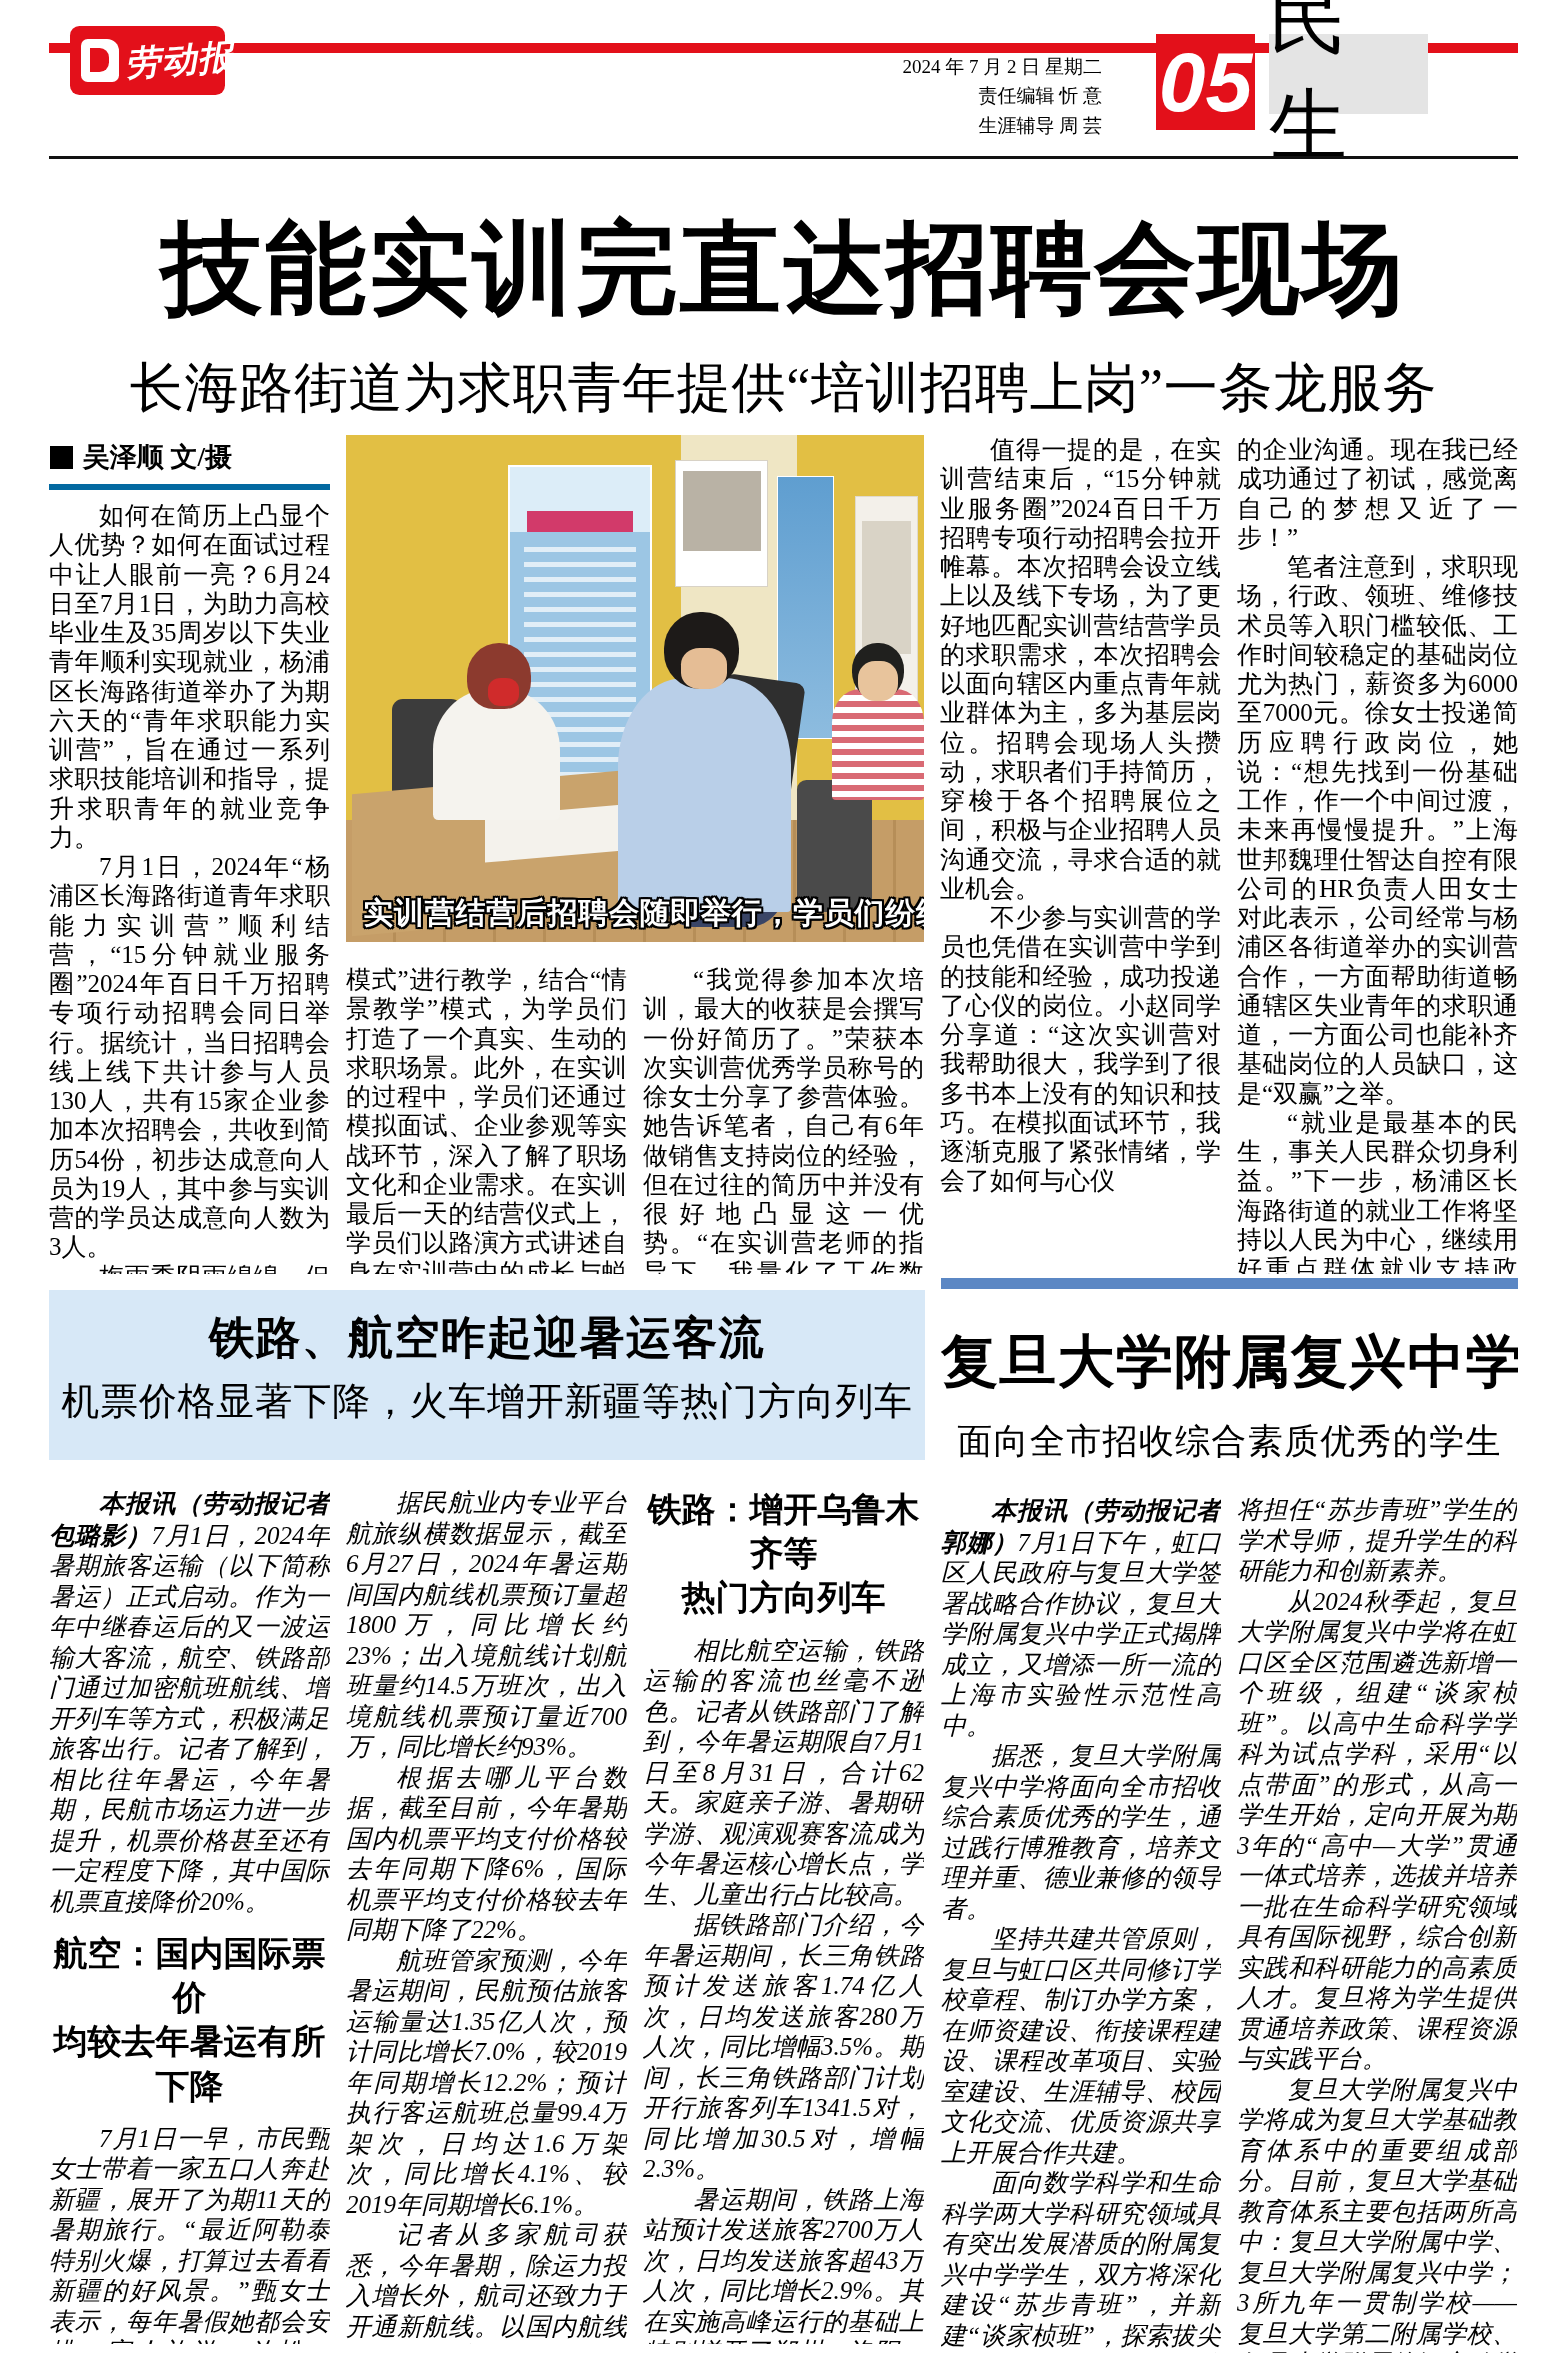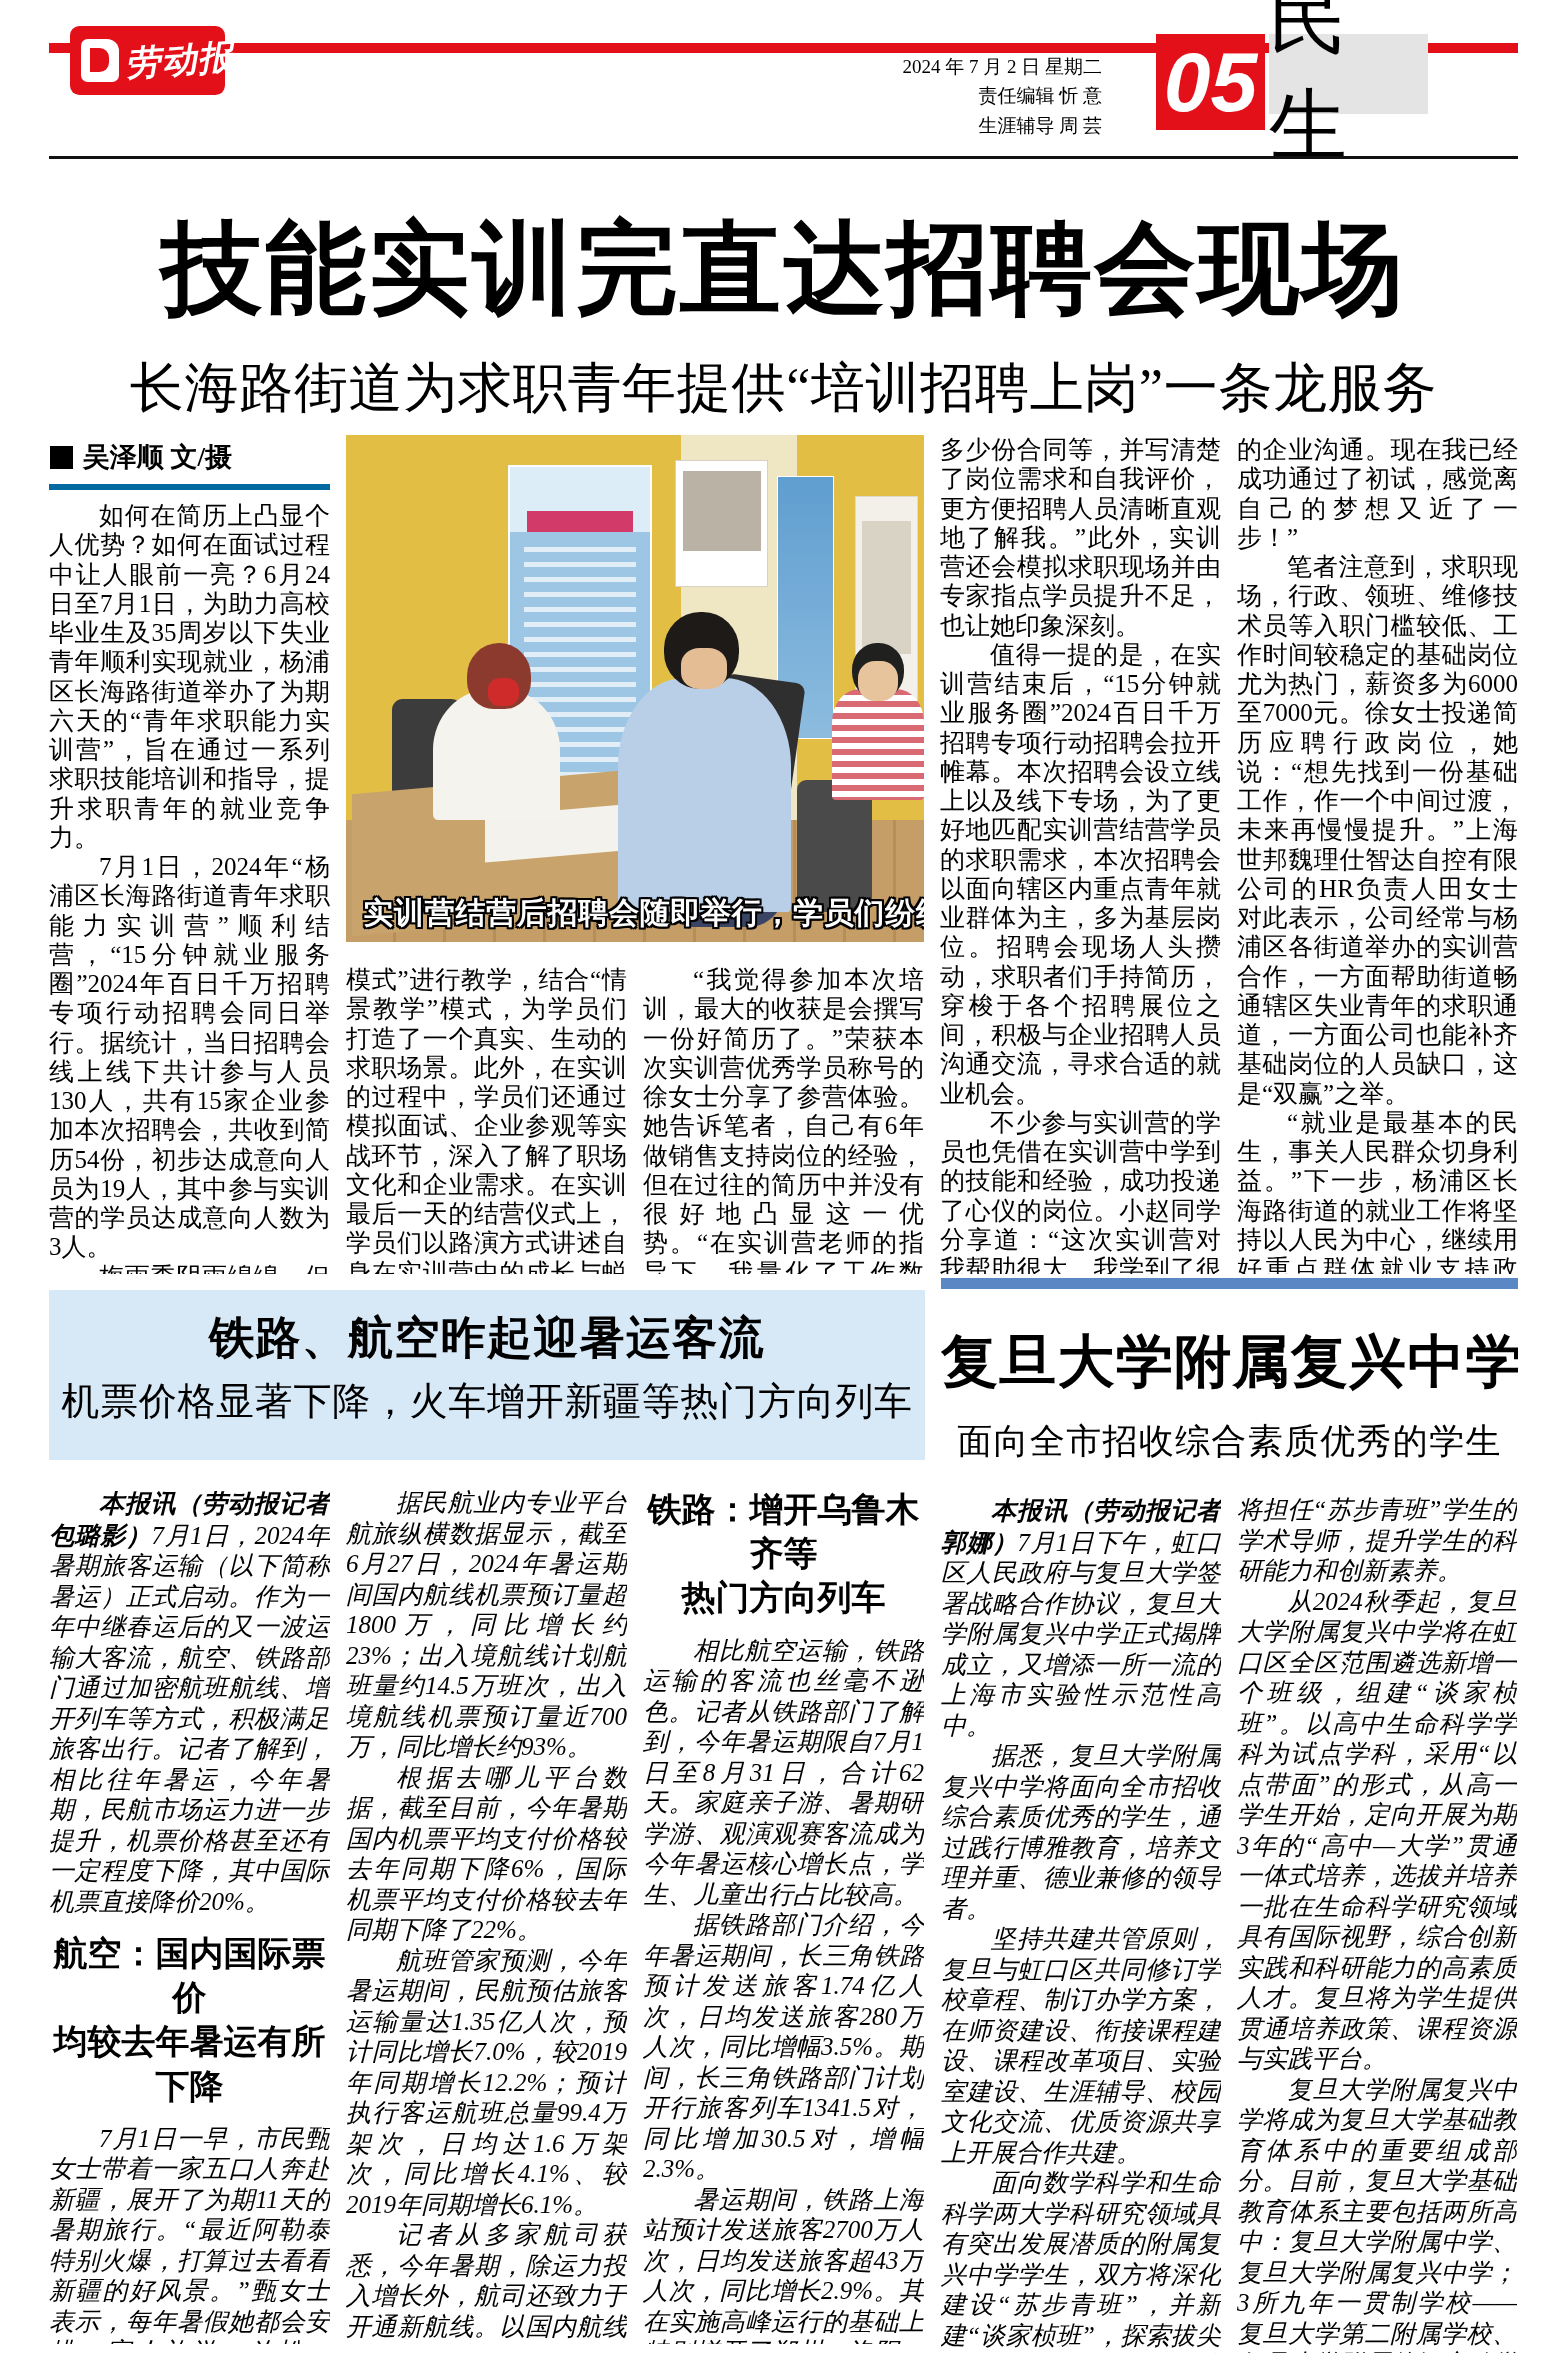--- a/index.html
+++ b/index.html
@@ -8,21 +8,21 @@
 
   
   .red-strip{position:absolute;left:49px;right:49px;top:43px;height:10px;background:#e3101a;}
   .logo-box{position:absolute;left:70px;top:25.6px;width:155px;height:69px;background:#e3101a;
             border-radius:9.4px;display:flex;align-items:center;gap:6.7px;padding:0 10.8px;box-sizing:border-box;}
   .logo-mark{width:38px;height:43px;background:#ffffff;border-radius:6.7px 12px 6.7px 6.7px;position:relative;flex:0 0 auto;}
   .logo-mark::after{content:"";position:absolute;left:9.4px;top:9.4px;width:19px;height:24px;background:#e3101a;border-radius:0 9.4px 9.4px 0;}
   .logo-text{color:#fff;font-size:35px;font-weight:bold;font-style:italic;transform:rotate(-4deg);letter-spacing:1.3px;white-space:nowrap;}
   .date-block{position:absolute;right:465px;top:52px;text-align:right;font-size:19px;line-height:1.55;}
   .date-block .row{white-space:nowrap;}
-  .page-box{position:absolute;left:1156px;top:34px;width:109px;height:96px;background:#e3101a;color:#fff;
+  .page-box{position:absolute;left:1156px;top:34px;width:99px;height:96px;background:#e3101a;color:#fff;
             display:flex;align-items:center;justify-content:center;
             font-family:"Liberation Sans","DejaVu Sans",sans-serif;font-weight:bold;font-style:italic;font-size:84px;}
   .section-box{position:absolute;left:1269px;top:34px;width:159px;height:80px;background:#e4e4e4;
             display:flex;align-items:center;justify-content:center;font-size:78px;letter-spacing:4px;}
   .masthead-rule{position:absolute;left:49px;right:49px;top:156px;height:2.7px;background:#111;}
 
   
   .lead-headline{position:absolute;left:49px;right:49px;top:202px;text-align:center;
                  font-size:101px;font-weight:900;letter-spacing:2.7px;white-space:nowrap;}
   .lead-deck{position:absolute;left:49px;right:49px;top:352px;text-align:center;
@@ -158,21 +158,20 @@
           <div class="col">
             <p class="body noindent">模式”进行教学，结合“情景教学”模式，为学员们打造了一个真实、生动的求职场景。此外，在实训的过程中，学员们还通过模拟面试、企业参观等实战环节，深入了解了职场文化和企业需求。在实训最后一天的结营仪式上，学员们以路演方式讲述自身在实训营中的成长与蜕变。</p>
           </div>
           <div class="col">
             <p class="body">“我觉得参加本次培训，最大的收获是会撰写一份好简历了。”荣获本次实训营优秀学员称号的徐女士分享了参营体验。她告诉笔者，自己有6年做销售支持岗位的经验，但在过往的简历中并没有很好地凸显这一优势。“在实训营老师的指导下，我量化了工作数据，比如曾处理了</p>
           </div>
         </div>
       </div>
 
       <div class="col">
-        <p class="body noindent">多少份合同等，并写清楚了岗位需求和自我评价，更方便招聘人员清晰直观地了解我。”此外，实训营还会模拟求职现场并由专家指点学员提升不足，也让她印象深刻。</p>
         <p class="body">值得一提的是，在实训营结束后，“15分钟就业服务圈”2024百日千万招聘专项行动招聘会拉开帷幕。本次招聘会设立线上以及线下专场，为了更好地匹配实训营结营学员的求职需求，本次招聘会以面向辖区内重点青年就业群体为主，多为基层岗位。招聘会现场人头攒动，求职者们手持简历，穿梭于各个招聘展位之间，积极与企业招聘人员沟通交流，寻求合适的就业机会。</p>
         <p class="body">不少参与实训营的学员也凭借在实训营中学到的技能和经验，成功投递了心仪的岗位。小赵同学分享道：“这次实训营对我帮助很大，我学到了很多书本上没有的知识和技巧。在模拟面试环节，我逐渐克服了紧张情绪，学会了如何与心仪</p>
       </div>
 
       <div class="col">
         <p class="body noindent">的企业沟通。现在我已经成功通过了初试，感觉离自己的梦想又近了一步！”</p>
         <p class="body">笔者注意到，求职现场，行政、领班、维修技术员等入职门槛较低、工作时间较稳定的基础岗位尤为热门，薪资多为6000至7000元。徐女士投递简历应聘行政岗位，她说：“想先找到一份基础工作，作一个中间过渡，未来再慢慢提升。”上海世邦魏理仕智达自控有限公司的HR负责人田女士对此表示，公司经常与杨浦区各街道举办的实训营合作，一方面帮助街道畅通辖区失业青年的求职通道，一方面公司也能补齐基础岗位的人员缺口，这是“双赢”之举。</p>
         <p class="body">“就业是最基本的民生，事关人民群众切身利益。”下一步，杨浦区长海路街道的就业工作将坚持以人民为中心，继续用好重点群体就业支持政策，推进职业技能培训项目，持续完善供需对接平台，以“人岗相适、用人所长、人尽其才”为目标，提升地区就业质量及稳定性。</p>
       </div>
 

